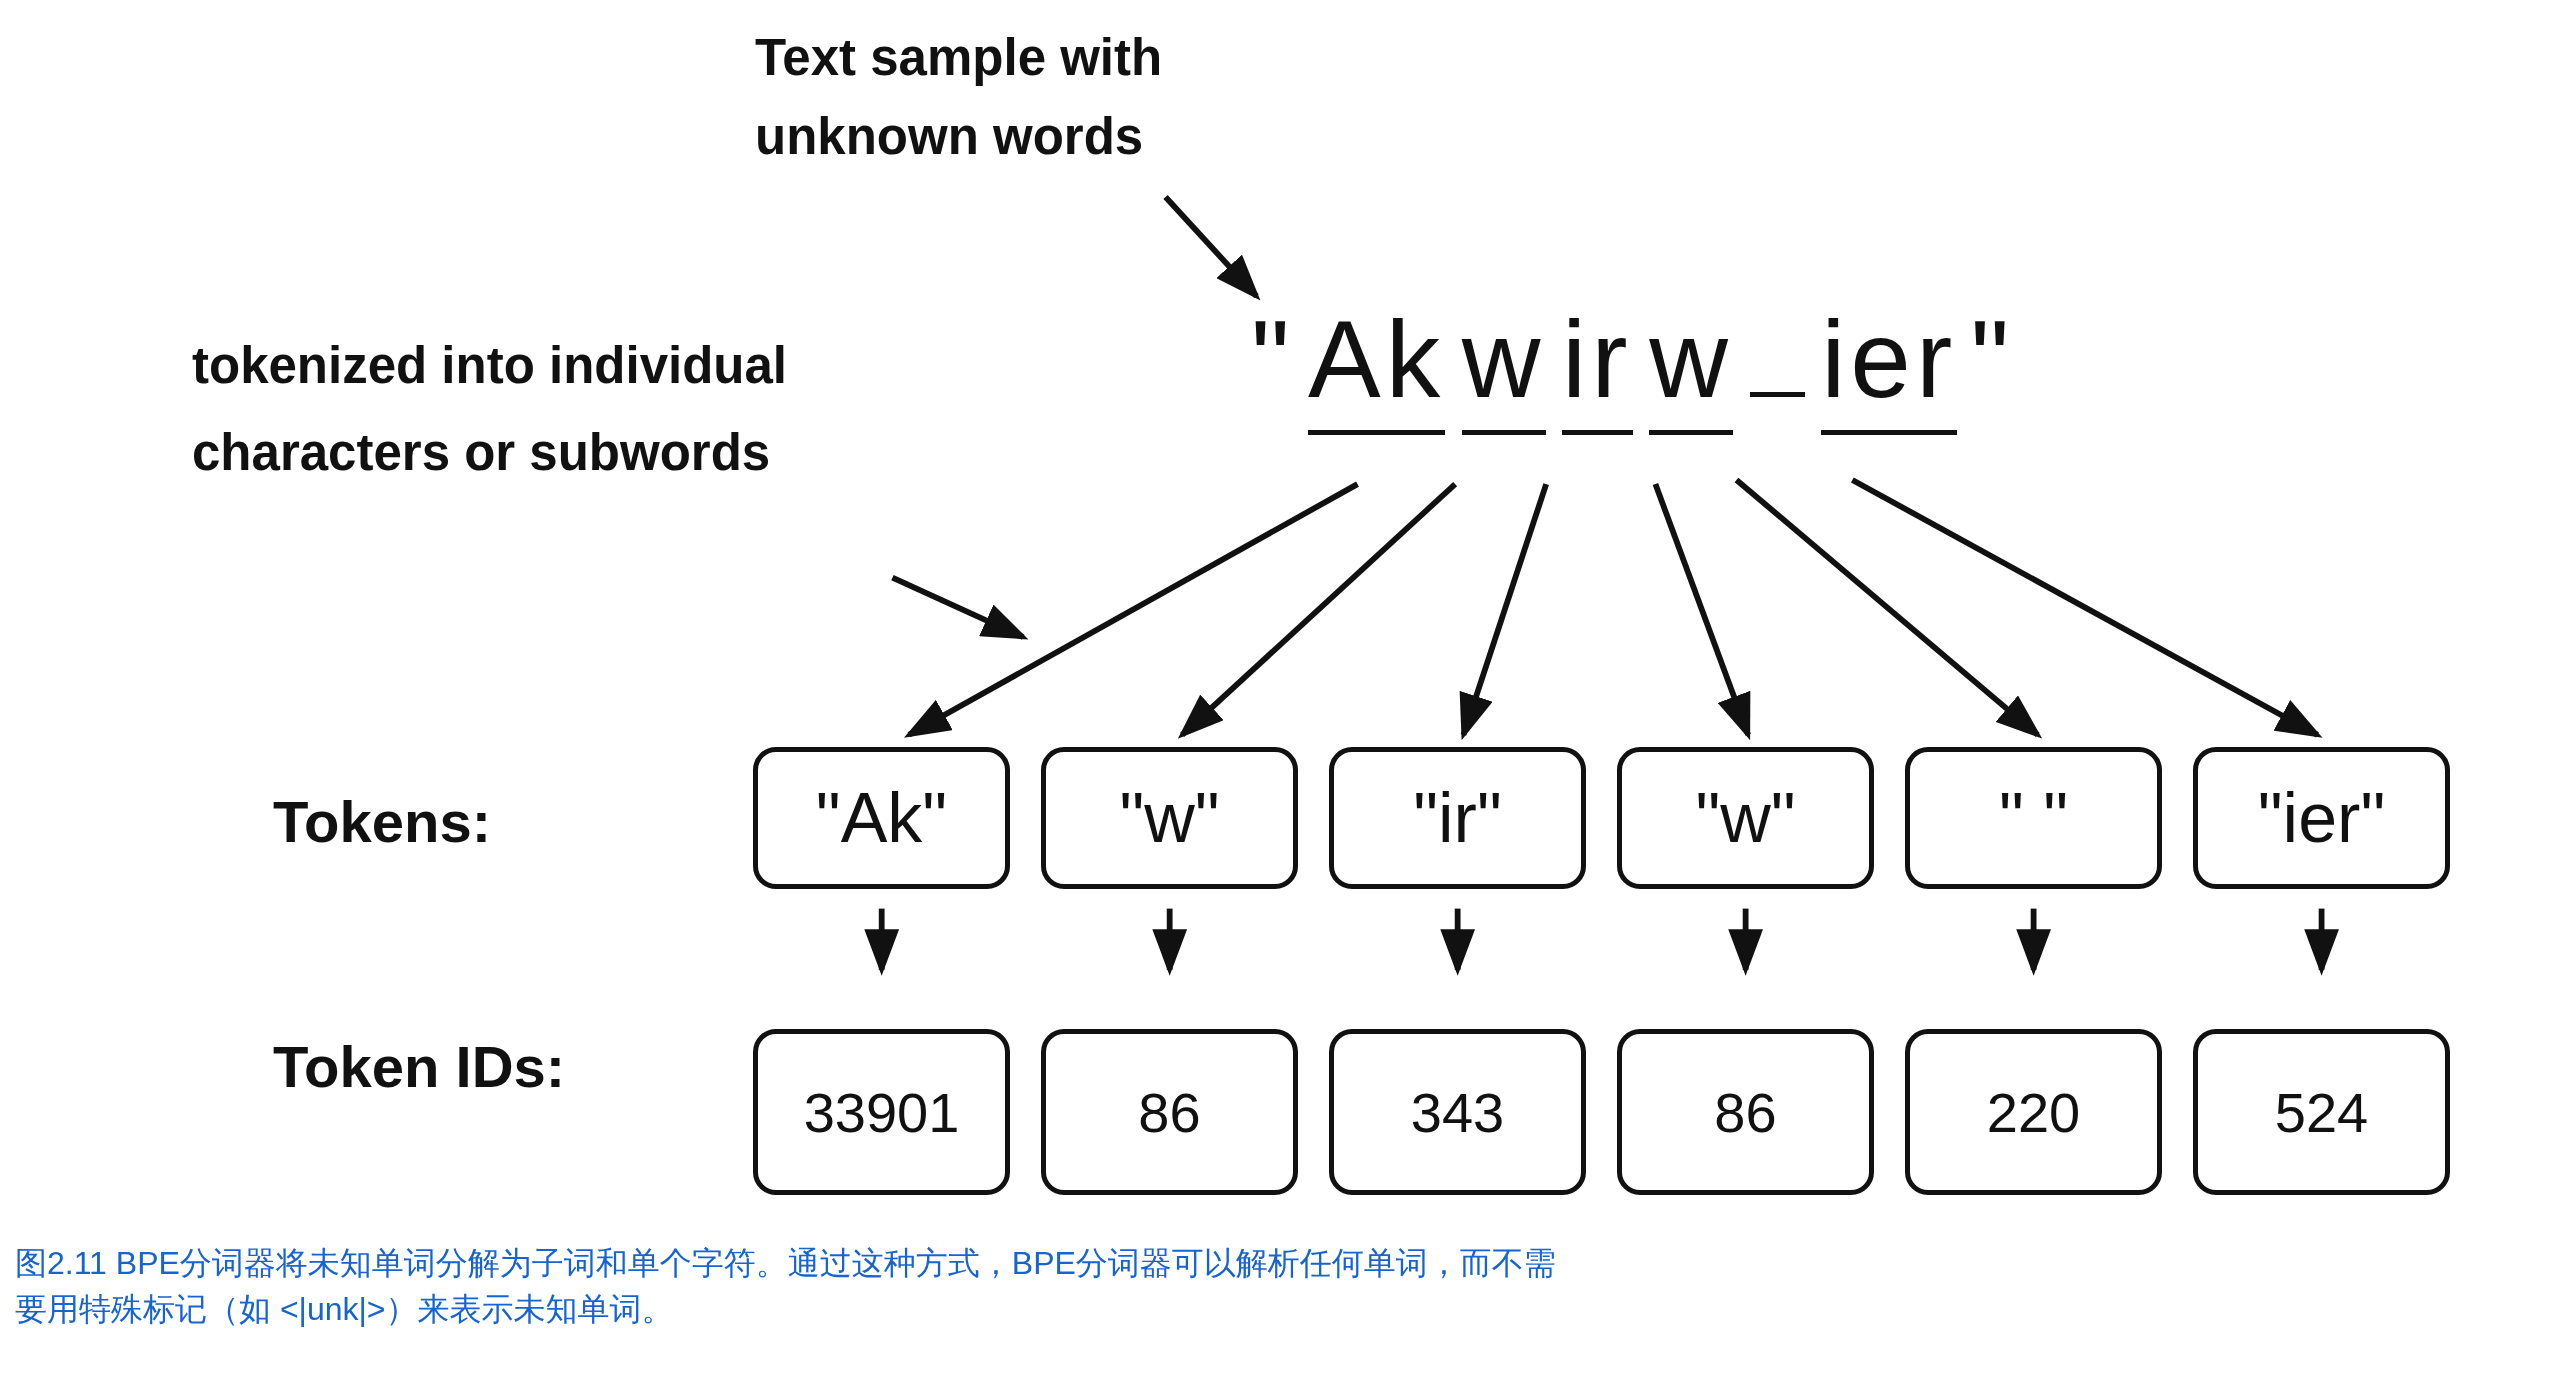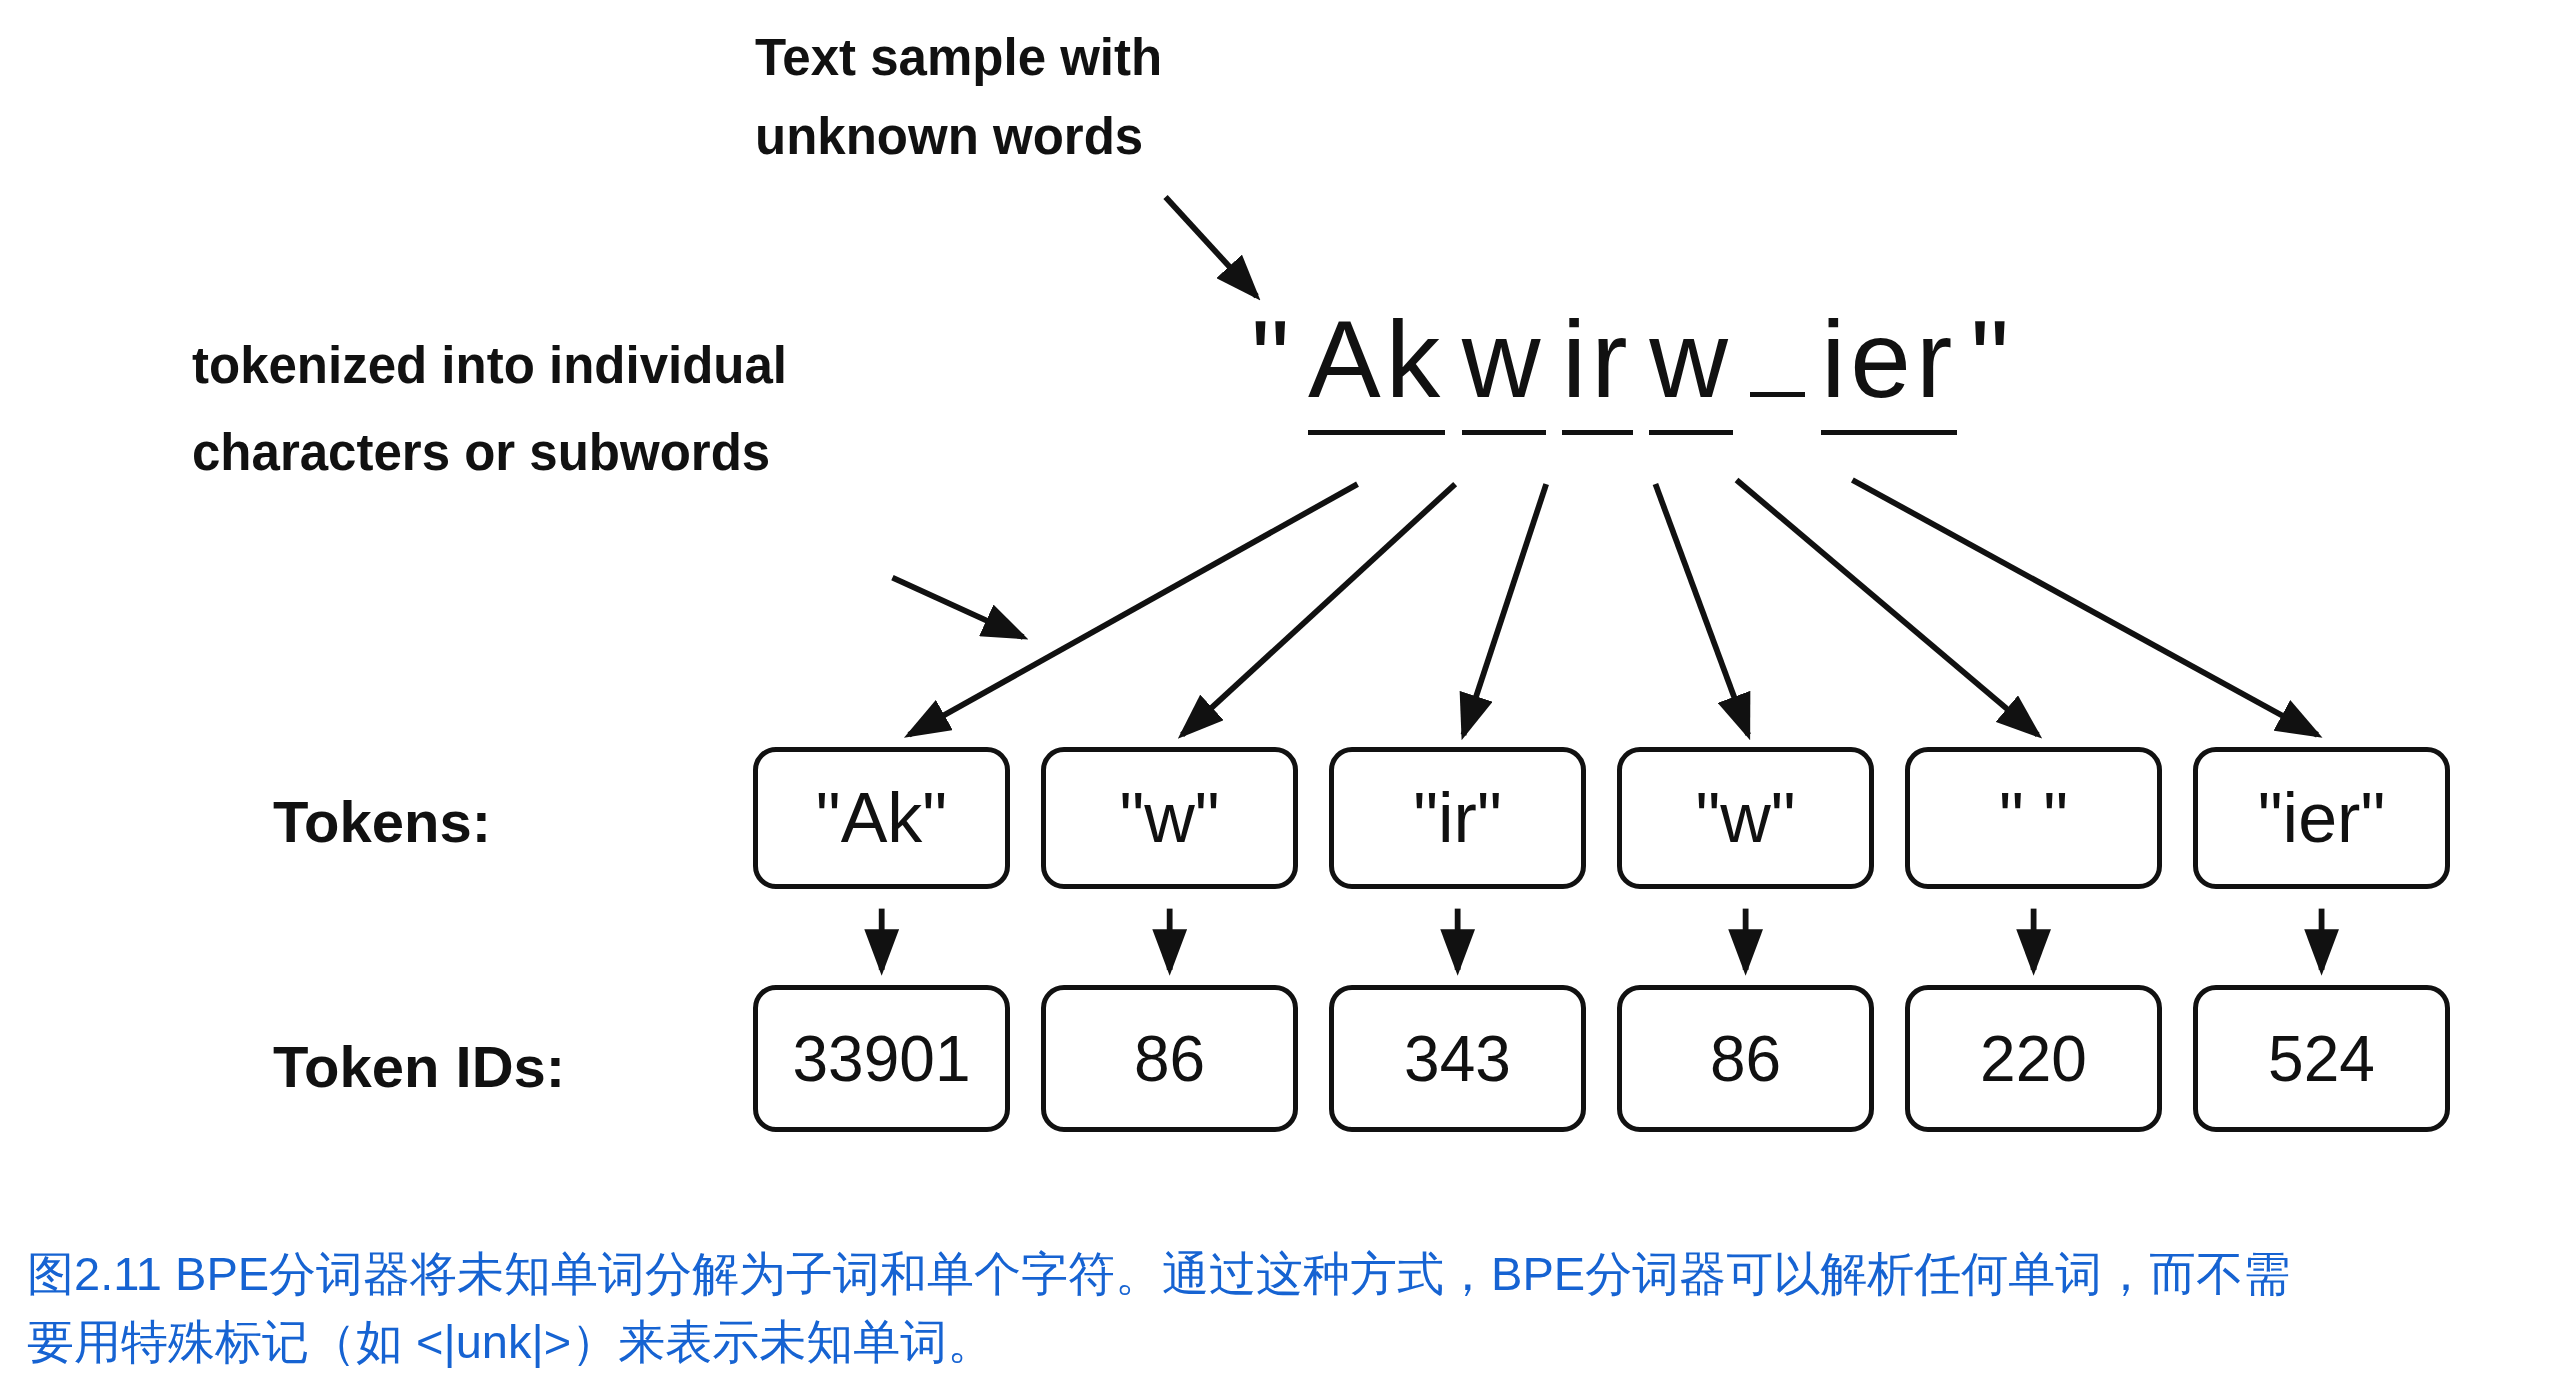--- a/index.html
+++ b/index.html
@@ -87,26 +87,26 @@
     width: 257px;
     border: 5.8px solid #111;
     border-radius: 23px;
     background: #ffffff;
     display: flex;
     align-items: center;
     justify-content: center;
     white-space: pre;
   }
   .tokens-row .box { height: 142px; font-size: 70px; }
-  .ids-row .box    { height: 147px; font-size: 64px; }
+  .ids-row .box    { height: 166px; font-size: 56px; margin-top: 44px; }
 
   .caption {
     position: absolute;
-    left: 27px; top: 1240px;
-    font-size: 47px;
+    left: 15px; top: 1240px;
+    font-size: 32px;
     line-height: 1.45;
     color: #1663d2;
     white-space: nowrap;
   }
 </style>
 </head>
 <body>
 
 <div class="canvas">
 

